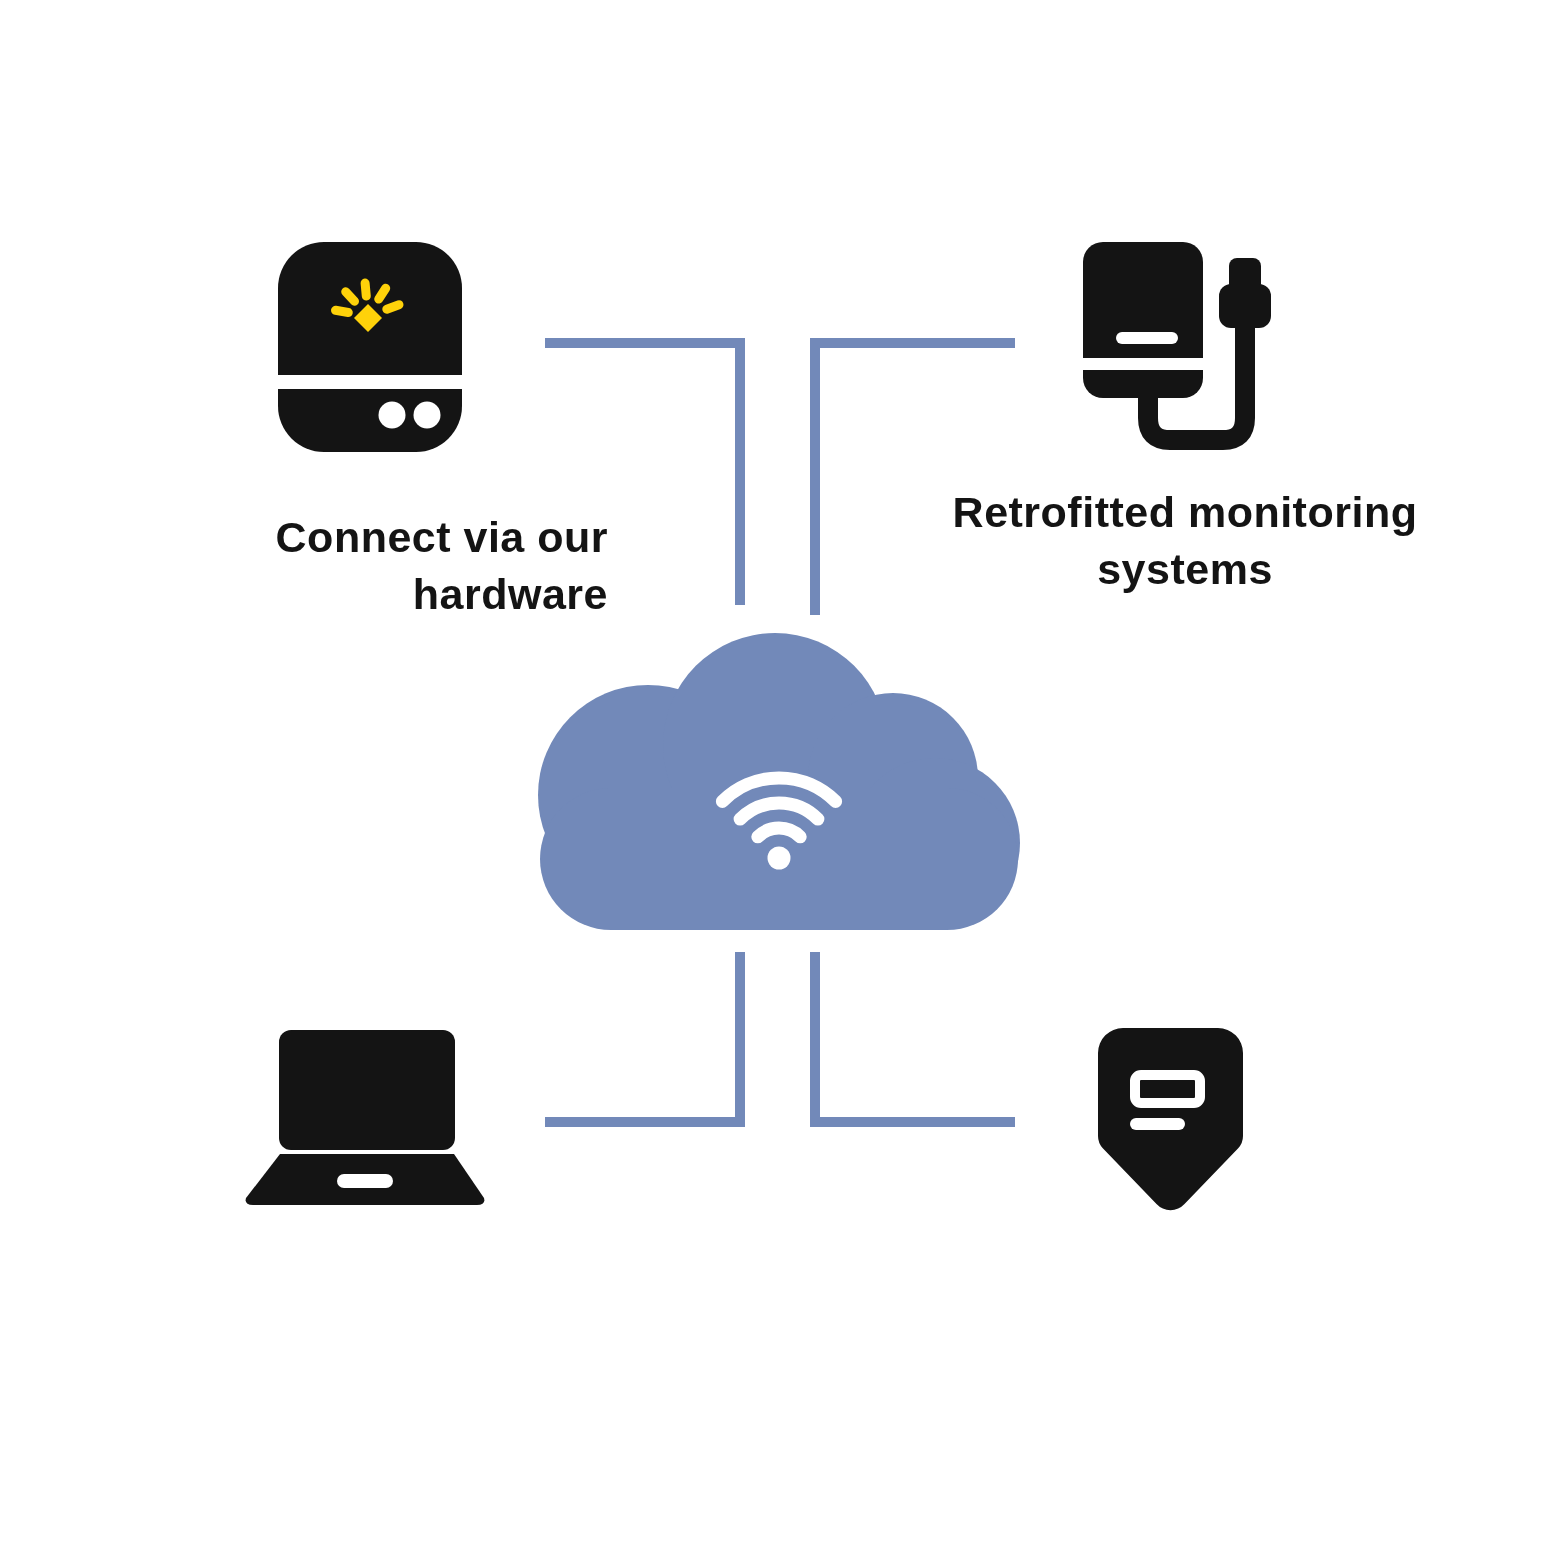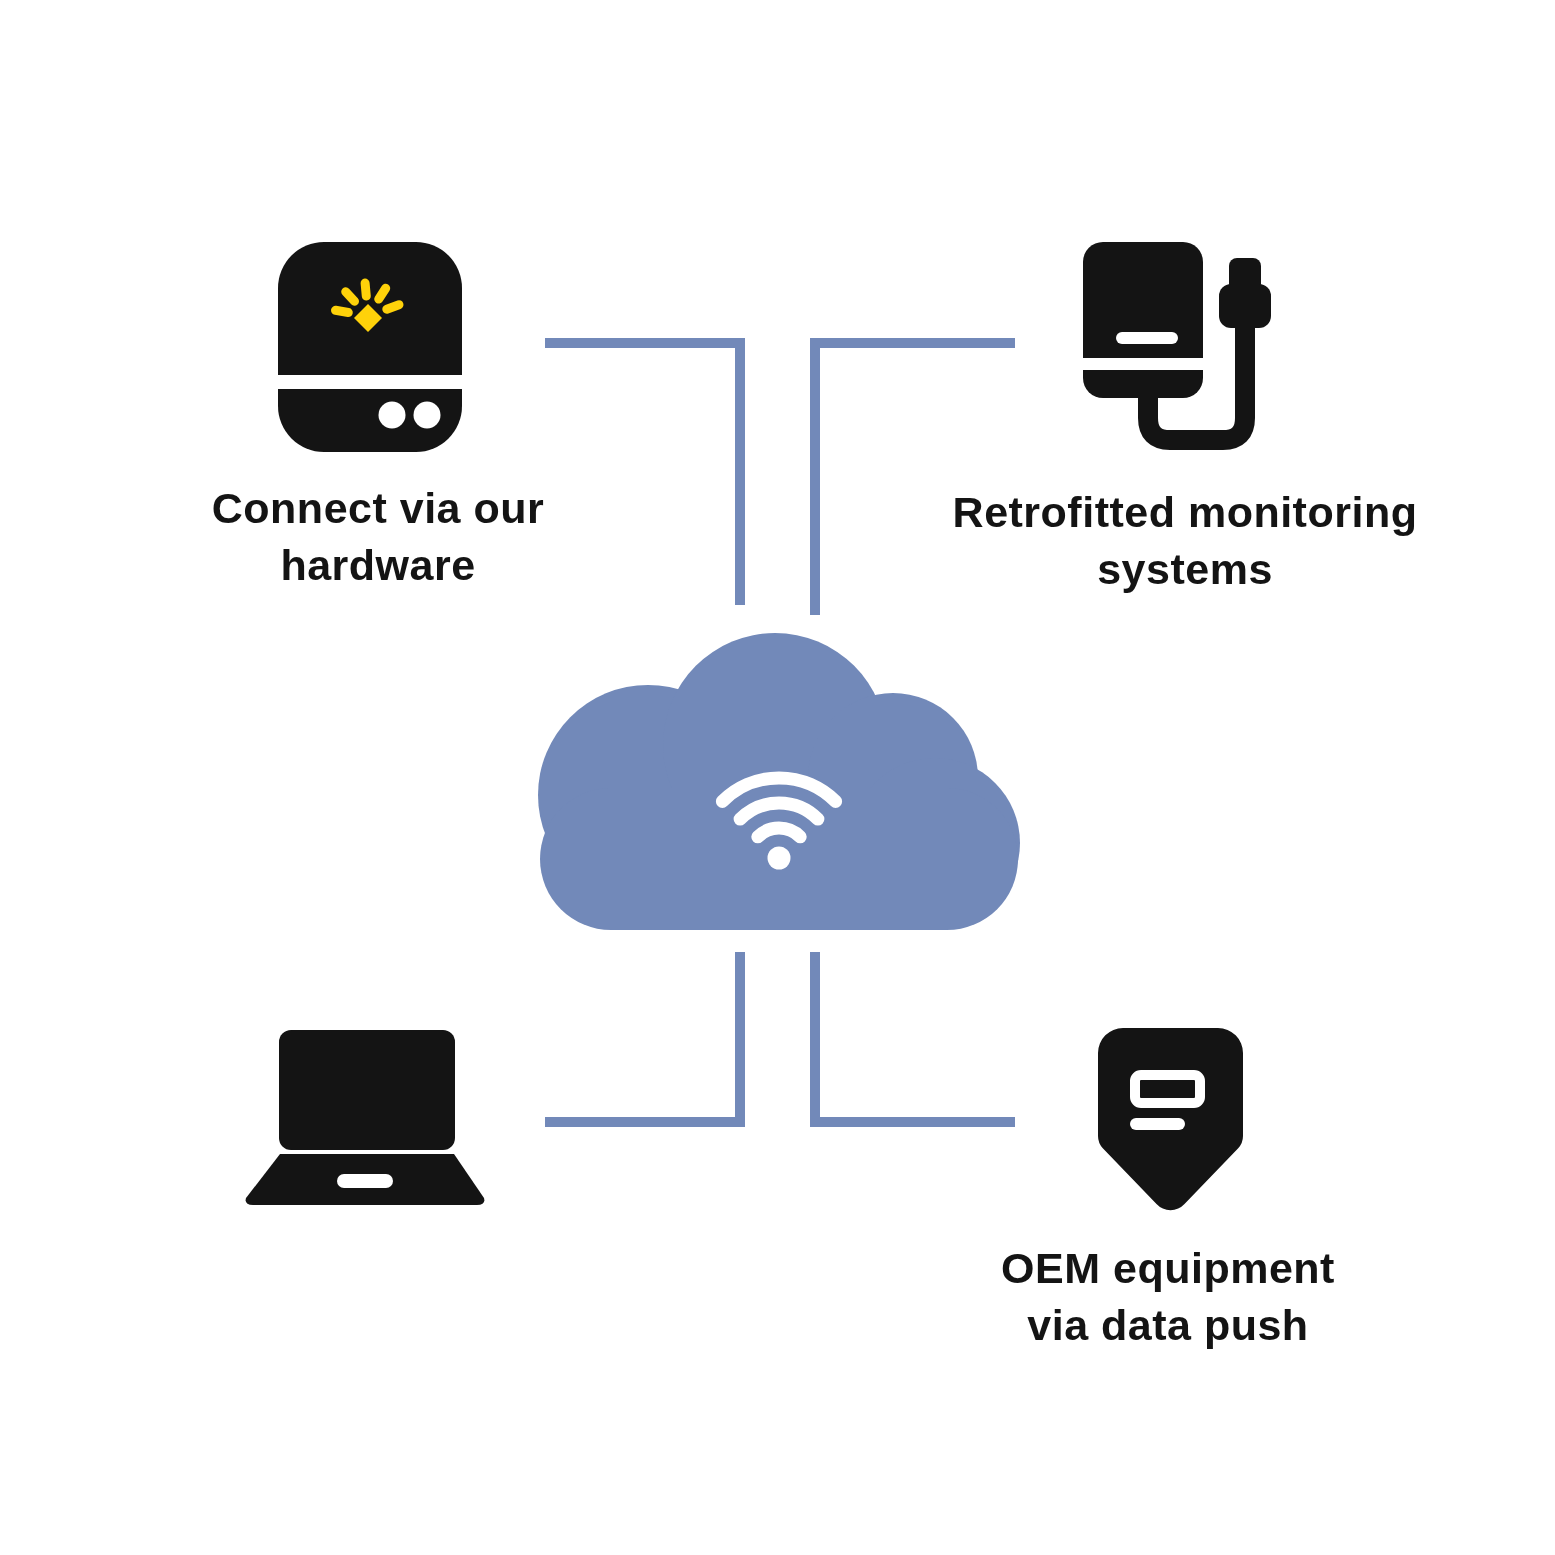--- a/index.html
+++ b/index.html
@@ -85,23 +85,21 @@
       <rect x="94" y="146" width="56" height="14" rx="7" fill="#FFFFFF"></rect>
     </g>
 
     <g transform="translate(1098,1028)" fill="#141414">
       <path d="M25 0 H120 A25 25 0 0 1 145 25 V108 A18 18 0 0 1 140.2 120.2 L86.5 176 A19 19 0 0 1 58.5 176 L4.8 120.2 A18 18 0 0 1 0 108 V25 A25 25 0 0 1 25 0 Z"></path>
       <rect x="37" y="47" width="65" height="28" rx="6" fill="none" stroke-width="10" stroke="#FFFFFF"></rect>
       <rect x="32" y="90" width="55" height="12" rx="6" fill="#FFFFFF"></rect>
     </g>
   </svg>
 
-  <div class="node-label" style="left:378px; top:480px; width:460px;">Connect via our
+  <div class="node-label" style="left:378px; top:509px; width:460px;text-align:right;">Connect via our
 hardware</div>
 
   <div class="node-label" style="left:1185px; top:484px; width:560px;">Retrofitted monitoring
 systems</div>
 
 
-  <div class="node-label" style="left:1168px; top:1240px; width:480px;">OEM equipment
-via data push</div>
 
 </div>
 
 </body></html>

